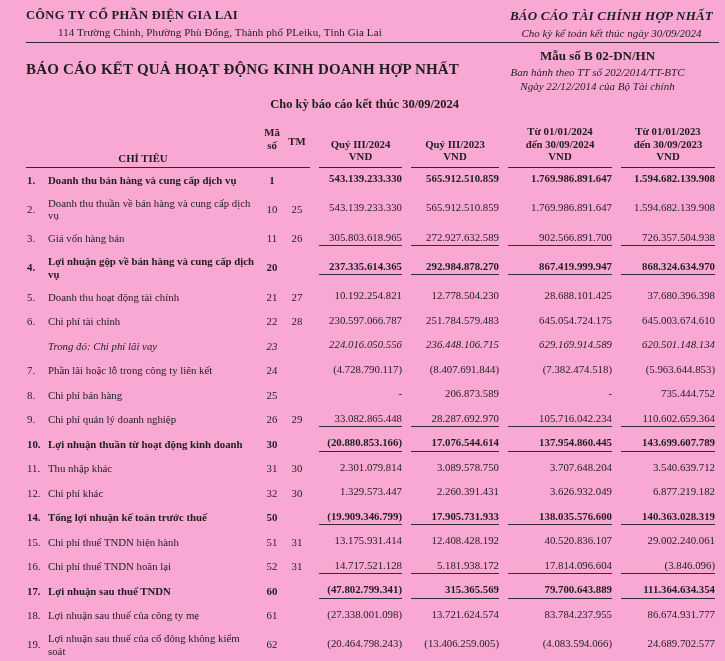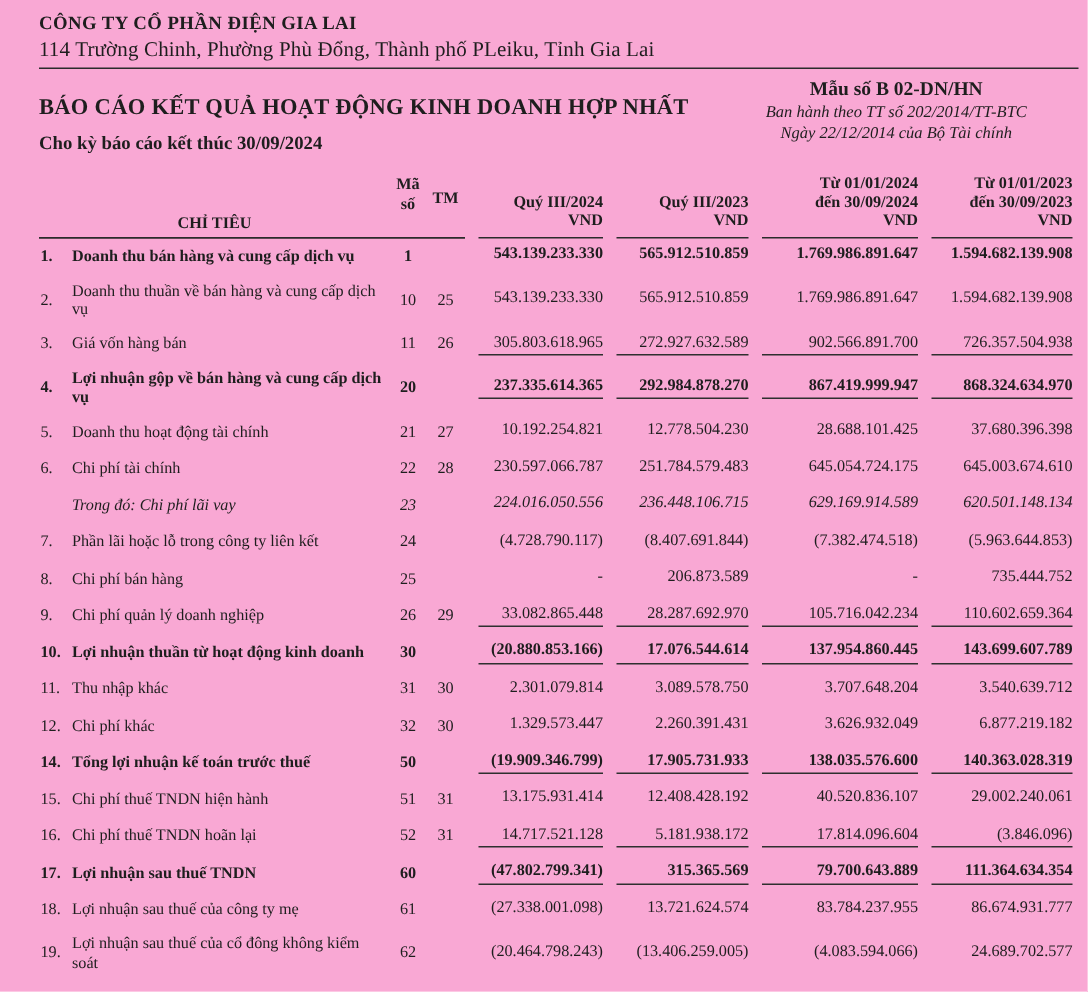--- a/index.html
+++ b/index.html
@@ -8,62 +8,66 @@
     font-family:"Liberation Serif","DejaVu Serif",serif;
     color:#1e1e1e;overflow:hidden;
   }
   .page{
     position:relative;width:725px;height:661px;box-sizing:border-box;
     padding:8px 8px 0 26px;background:#f9a8d4;
   }
   
   .doc-header{display:flex;justify-content:space-between;align-items:flex-start;}
   .company-name{font-size:12.5px;font-weight:bold;letter-spacing:.3px;}
-  .company-address{font-size:14px;margin-top:3px;letter-spacing:.1px;}
+  .company-address{font-size:11px;margin-top:3px;letter-spacing:.1px;margin-left:32px;}
   .report-block{text-align:center;font-style:italic;padding-right:4px;}
   .report-title{font-size:13px;font-weight:bold;letter-spacing:.2px;}
   .report-period{font-size:11px;margin-top:3px;}
   .header-rule{width:693px;border-bottom:1.6px solid #2b2b2b;margin-top:3px;}
   
   .title-row{display:flex;justify-content:space-between;margin-top:5px;}
   .statement-block{margin-top:13px;}
   .statement-title{font-size:15px;font-weight:bold;letter-spacing:.2px;}
-  .statement-subtitle{font-size:12.5px;font-weight:bold;margin-top:7px;}
+  .statement-subtitle{font-size:12.5px;font-weight:bold;margin-top:19px;text-align:right;}
   .form-block{text-align:center;width:235px;padding-right:2px;}
   .form-no{font-size:13px;font-weight:bold;}
   .form-issued{font-size:11px;font-style:italic;margin-top:2px;}
   .form-date{font-size:11px;font-style:italic;margin-top:2px;}
   
   table{border-collapse:collapse;table-layout:fixed;width:689px;margin-top:13px;font-size:10.8px;}
   th{font-weight:bold;vertical-align:bottom;padding:0;line-height:12.5px;}
   th.grp{border-bottom:1.4px solid #2b2b2b;}
   th.c-item{text-align:center;padding-bottom:3px;}
   th.c-code{text-align:center;padding-bottom:16px;}
   th.c-note{text-align:center;padding-bottom:20px;}
-  th.num-h{text-align:right;}
+  th.num-h{}
   .hline{display:block;margin-left:9px;border-bottom:1.4px solid #2b2b2b;padding-bottom:4px;}
   td{vertical-align:middle;padding:4.5px 0;line-height:12.5px;}
   td.no{text-align:left;padding-left:1px;}
   td.label{padding-right:5px;}
   td.code,td.note{text-align:center;}
   td.num{text-align:right;}
   td.num .cl{display:block;margin-left:9px;padding-bottom:2px;border-bottom:1.3px solid transparent;}
   td.num.rule .cl{border-bottom-color:#2f2f2f;}
   tr.bold{font-weight:bold;}
   tr.italic{font-style:italic;}
 </style>
 </head>
 <body>
 
 <div class="page">
 
   <div class="doc-header">
     <div class="company-block">
       <div class="company-name">CÔNG TY CỔ PHẦN ĐIỆN GIA LAI</div>
       <div class="company-address">114 Trường Chinh, Phường Phù Đổng, Thành phố PLeiku, Tỉnh Gia Lai</div>
+    </div>
+    <div class="report-block">
+      <div class="report-title">BÁO CÁO TÀI CHÍNH HỢP NHẤT</div>
+      <div class="report-period">Cho kỳ kế toán kết thúc ngày 30/09/2024</div>
     </div>
   </div>
 
   <div class="header-rule"></div>
 
   <div class="title-row">
     <div class="statement-block">
       <div class="statement-title">BÁO CÁO KẾT QUẢ HOẠT ĐỘNG KINH DOANH HỢP NHẤT</div>
       <div class="statement-subtitle">Cho kỳ báo cáo kết thúc 30/09/2024</div>
     </div>

